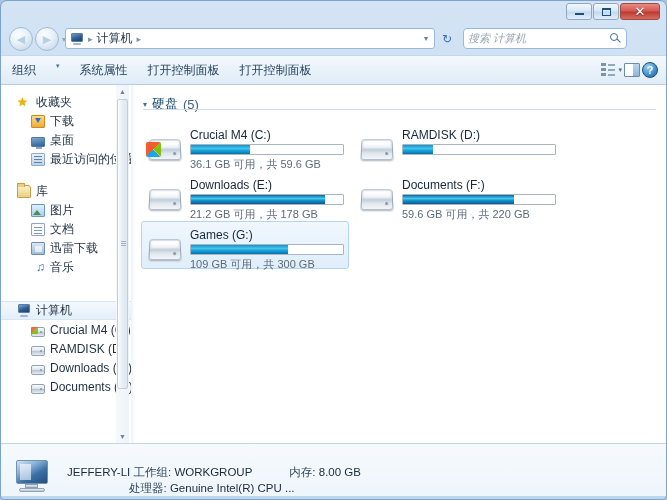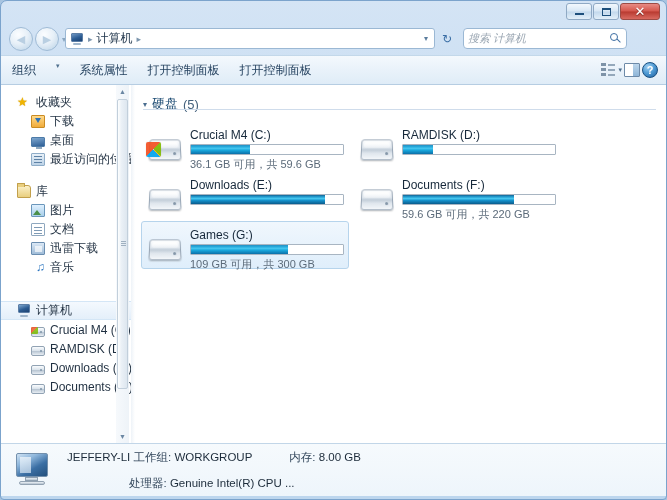--- a/index.html
+++ b/index.html
@@ -327,21 +327,21 @@
     background:linear-gradient(180deg,#2d8fc0 0%,#1f9fd4 12%,#44c6ef 38%,#19a8dd 58%,#0b6fa8 100%);
   }
   .fill.full{
     background:linear-gradient(180deg,#17628f 0%,#1a8dc3 14%,#46c8f0 40%,#1592cc 60%,#0a5b8c 100%);
   }
   .tile-sub{font-size:11px;color:#5c6b7a;margin-top:2px;white-space:nowrap;}
   
   .status{
     position:relative;height:52px;
     background:linear-gradient(180deg,#f6fafd 0%,#eef5fb 100%);
-    display:flex;align-items:center;padding-left:10px;
+    display:flex;align-items:flex-end;padding-left:10px;
   }
   .st-ico{width:44px;height:38px;flex:none;position:relative;}
   .st-ico .mon{
     position:absolute;left:5px;top:2px;width:32px;height:24px;
     background:linear-gradient(150deg,#cfe2f3 0%,#8fb7dc 30%,#3b6fa4 62%,#23507e 100%);
     border:1px solid #7390ad;box-sizing:border-box;border-radius:2px;
   }
   .st-ico .mon::after{
     content:"";position:absolute;left:3px;top:3px;width:11px;height:16px;
     background:linear-gradient(180deg,#f0f6fb,#cfe0f0);opacity:.75;
@@ -350,21 +350,21 @@
     position:absolute;left:14px;top:26px;width:13px;height:4px;
     background:linear-gradient(180deg,#e6edf3,#b9c6d3);border:1px solid #8fa0b1;box-sizing:border-box;
   }
   .st-ico .foot{
     position:absolute;left:8px;top:30px;width:26px;height:4px;border-radius:2px;
     background:linear-gradient(180deg,#eef3f8,#b3c1cf);border:1px solid #93a3b3;box-sizing:border-box;
   }
   .st-text{padding-left:12px;line-height:16px;}
   .st-line{font-size:11.5px;color:#1c2b3a;white-space:nowrap;}
   .st-line .lbl{color:#31455a;}
-  .st-l2{padding-left:62px;margin-top:10px;}
+  .st-l2{padding-left:62px;}
   .st-r{margin-left:34px;}
   .wm{
     position:absolute;right:10px;top:4px;
     font-size:15px;color:#dde8f2;filter:blur(1.6px);letter-spacing:1px;
     font-weight:bold;
   }
   .wm2{
     position:absolute;right:12px;bottom:-6px;
     font-size:12px;color:#e3ecf5;filter:blur(1.3px);letter-spacing:.5px;
   }
@@ -575,20 +575,21 @@
 
         <div class="tile">
           <div class="tile-ico">
             <span class="hdd"></span>
           </div>
           <div class="tile-body">
             <div class="tile-name">Downloads (E:)</div>
             <div class="bar">
               <div class="fill full" style="width:88%"></div>
             </div>
+            <div class="tile-sub">21.2 GB 可用，共 178 GB</div>
           </div>
         </div>
 
         <div class="tile">
           <div class="tile-ico">
             <span class="hdd"></span>
           </div>
           <div class="tile-body">
             <div class="tile-name">Documents (F:)</div>
             <div class="bar">

